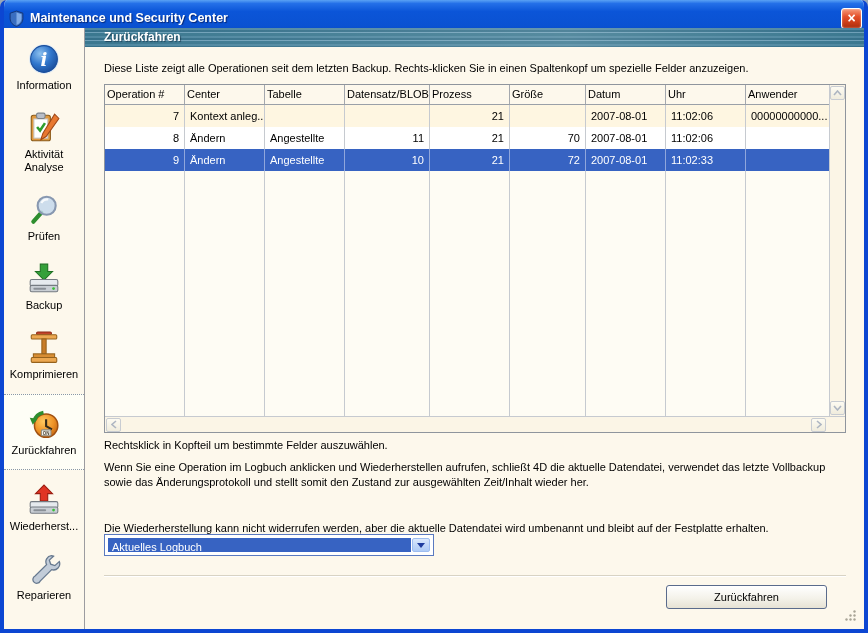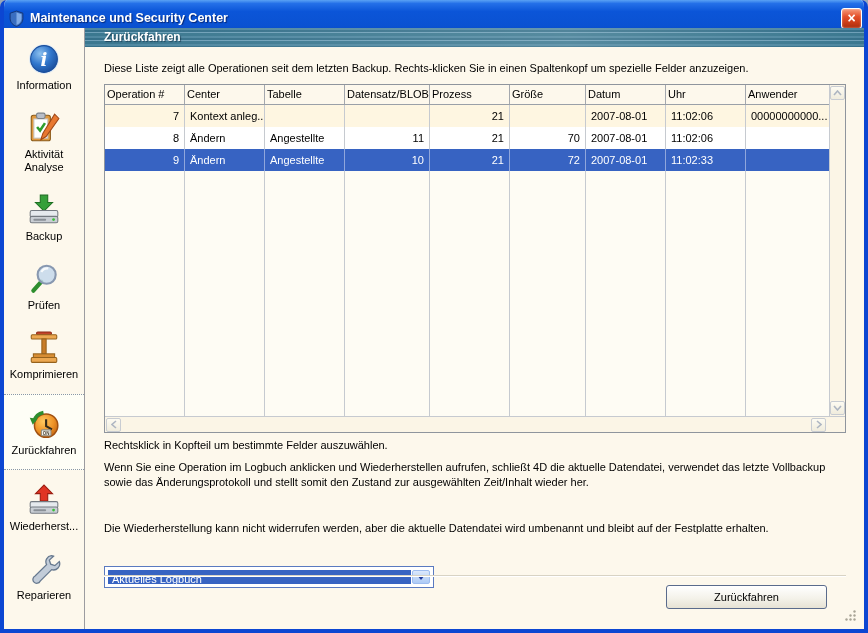--- a/index.html
+++ b/index.html
@@ -99,21 +99,21 @@
     width:15px;height:14px;border:1px solid #C8CCD2;border-radius:2px;
     background:linear-gradient(180deg,#FDFBF2,#F0ECDD);
     display:flex;align-items:center;justify-content:center;
   }
   
   .hint{position:absolute;left:19px;top:392px;right:18px;}
   .para1{position:absolute;left:19px;top:413px;width:748px;line-height:15px;}
   .para2{position:absolute;left:19px;top:474px;width:748px;line-height:15px;}
   
   .combo{
-    position:absolute;left:19px;top:519px;width:330px;height:22px;
+    position:absolute;left:19px;top:487px;width:330px;height:22px;
     border:1px solid #5A7AC0;background:#fff;display:flex;padding:3px;
   }
   .combo-value{
     flex:1;background:#3763C2;color:#fff;line-height:18px;padding-left:4px;
     overflow:hidden;white-space:nowrap;
   }
   .combo-btn{
     width:18px;margin-left:1px;border:1px solid #9EBDF0;border-radius:2px;
     background:linear-gradient(180deg,#DCE9FC 0%,#C2D8F8 50%,#AECBF6 100%);
     display:flex;align-items:center;justify-content:center;
@@ -179,39 +179,39 @@
           <path d="M9.5 15 l2.8 3.4 4.6 -7" stroke="#2E9E2E" stroke-width="2.4" fill="none"></path>
           <polygon points="26,3 30,7 18,24 13,27 15,21" fill="#E87830" stroke="#A04818"></polygon>
         </svg>
       </span>
       <span>Aktivität Analyse</span>
     </div>
 
     <div class="side-item">
       <span class="icon">
         <svg viewBox="0 0 32 32" width="34" height="34">
+          <line x1="6" y1="27" x2="13.5" y2="18.5" stroke="#2E8E2E" stroke-width="4" stroke-linecap="round"></line>
+          <circle cx="18.5" cy="12" r="8.5" fill="#C4D8EC" fill-opacity="0.85" stroke="#8898B0" stroke-width="2"></circle>
+          <path d="M13.5 9.5 a6.5 6.5 0 0 1 6.5 -3.5" stroke="#fff" stroke-width="2" fill="none" opacity="0.85"></path>
+        </svg>
+      </span>
+      <span>Prüfen</span>
+    </div>
+
+    <div class="side-item">
+      <span class="icon">
+        <svg viewBox="0 0 32 32" width="34" height="34">
           <path d="M12.5 2 h7 v7 h4.5 l-8 8 -8 -8 h4.5 z" fill="#35A03A" stroke="#1E7022"></path>
           <rect x="3" y="16.5" width="26" height="6.5" rx="1.5" fill="#E6EAEE" stroke="#757B82"></rect>
           <rect x="3" y="22" width="26" height="6" rx="1.5" fill="#C9CED4" stroke="#757B82"></rect>
           <circle cx="25" cy="25" r="1.3" fill="#35C035"></circle>
           <rect x="6" y="24.2" width="12" height="1.8" rx="0.9" fill="#8A9097"></rect>
         </svg>
       </span>
       <span>Backup</span>
-    </div>
-
-    <div class="side-item">
-      <span class="icon">
-        <svg viewBox="0 0 32 32" width="34" height="34">
-          <line x1="6" y1="27" x2="13.5" y2="18.5" stroke="#2E8E2E" stroke-width="4" stroke-linecap="round"></line>
-          <circle cx="18.5" cy="12" r="8.5" fill="#C4D8EC" fill-opacity="0.85" stroke="#8898B0" stroke-width="2"></circle>
-          <path d="M13.5 9.5 a6.5 6.5 0 0 1 6.5 -3.5" stroke="#fff" stroke-width="2" fill="none" opacity="0.85"></path>
-        </svg>
-      </span>
-      <span>Prüfen</span>
     </div>
 
     <div class="side-item">
       <span class="icon">
         <svg viewBox="0 0 32 32" width="34" height="34">
           <rect x="9" y="1" width="14" height="2.6" rx="1.2" fill="#C2452A" stroke="#8E2A16"></rect>
           <rect x="4" y="3.5" width="24" height="4" rx="1" fill="#ECA851" stroke="#96621C"></rect>
           <rect x="14" y="7.5" width="4" height="14" fill="#C87C28" stroke="#96621C"></rect>
           <rect x="6" y="21.5" width="20" height="3.5" fill="#D88E34" stroke="#96621C"></rect>
           <rect x="4" y="25" width="24" height="4.5" rx="1" fill="#ECA851" stroke="#96621C"></rect>

